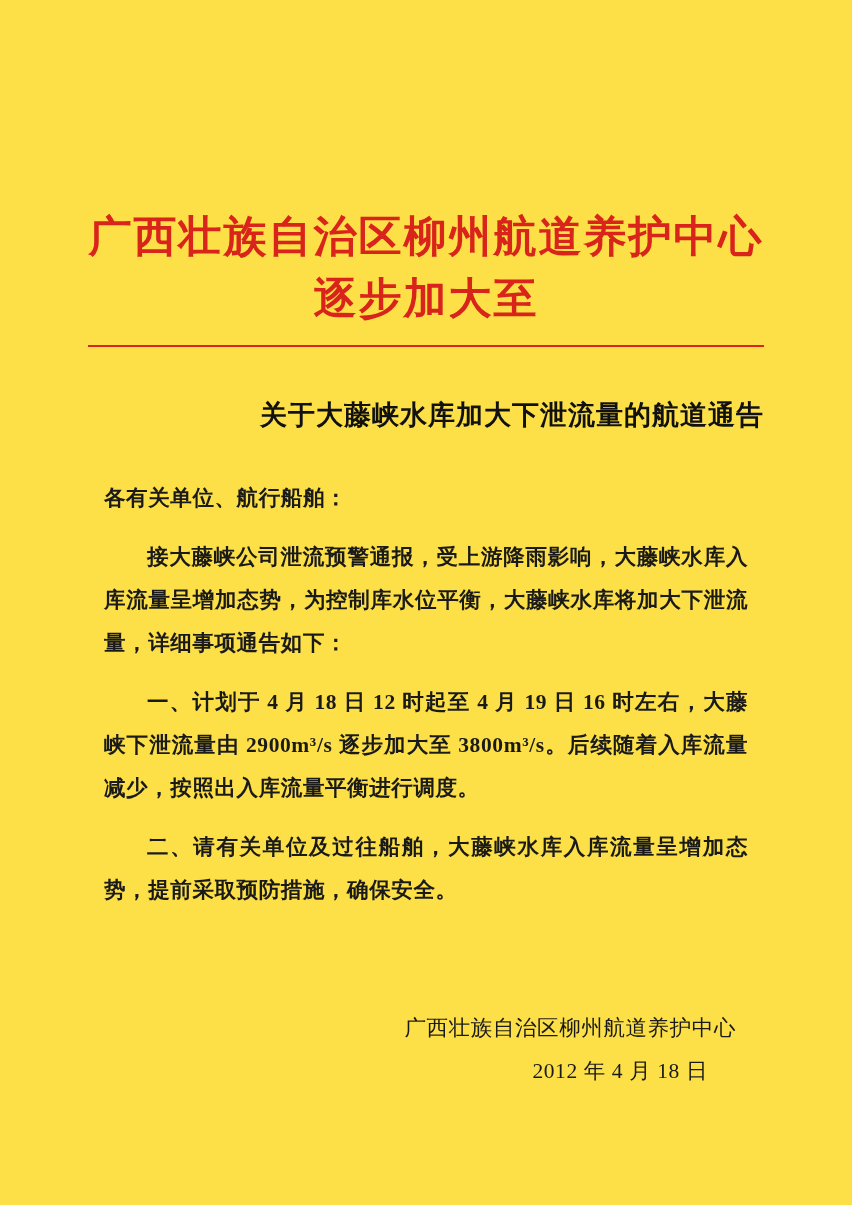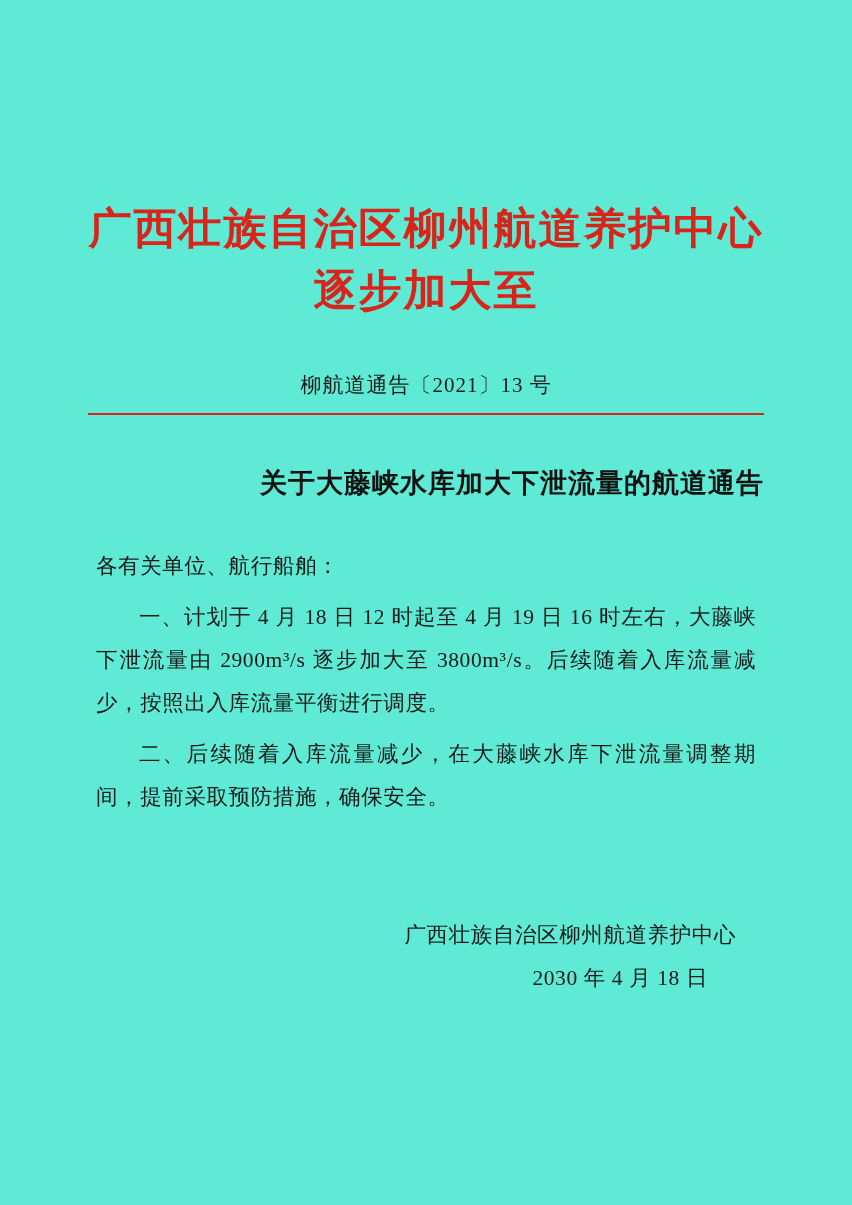--- a/index.html
+++ b/index.html
@@ -12,23 +12,23 @@
     height: 1205px;
     font-family: "Liberation Serif", "DejaVu Serif", serif;
     color: #1a1a1a;
     position: relative;
     overflow: hidden;
   }
   .page {
     width: 852px;
     height: 1205px;
     box-sizing: border-box;
-    padding: 0 88px;
+    padding: 8px 88px;
     position: relative;
-    background: #5eead4;
+    background: #fde047;
   }
   .spacer-top { height: 198px; }
 
   .doc-title {
     text-align: center;
     color: #d9241c;
     font-weight: bold;
     font-size: 43px;
     line-height: 1.45;
     letter-spacing: 2px;
@@ -63,21 +63,22 @@
   }
 
   .body-block {
     margin-top: 44px;
     font-size: 21.5px;
     line-height: 2.0;
     letter-spacing: 0.6px;
     text-align: justify;
   }
   .body-block p {
-    margin: 8px;
+    margin: 16px;
+    font-weight: bold;
   }
   .indent2 { text-indent: 2em; }
 
   .signature {
     margin-top: 95px;
     text-align: right;
     font-size: 21.5px;
     line-height: 2.0;
     letter-spacing: 0.6px;
     padding-right: 28px;
@@ -94,30 +95,30 @@
 
 <div class="page">
 
   <div class="spacer-top"></div>
 
   <div class="doc-title">
     <span>广西壮族自治区柳州航道养护中心</span>
     <span class="line2">逐步加大至</span>
   </div>
 
-  <div class="doc-number">柳航道通告〔2021〕13 号</div>
 
   <div class="red-rule"></div>
 
   <div class="subject">关于大藤峡水库加大下泄流量的航道通告</div>
 
   <div class="body-block">
     <p>各有关单位、航行船舶：</p>
+    <p class="indent2">接大藤峡公司泄流预警通报，受上游降雨影响，大藤峡水库入库流量呈增加态势，为控制库水位平衡，大藤峡水库将加大下泄流量，详细事项通告如下：</p>
     <p class="indent2">一、计划于 4 月 18 日 12 时起至 4 月 19 日 16 时左右，大藤峡下泄流量由 2900m³/s 逐步加大至 3800m³/s。后续随着入库流量减少，按照出入库流量平衡进行调度。</p>
-    <p class="indent2">二、后续随着入库流量减少，在大藤峡水库下泄流量调整期间，提前采取预防措施，确保安全。</p>
+    <p class="indent2">二、请有关单位及过往船舶，大藤峡水库入库流量呈增加态势，提前采取预防措施，确保安全。</p>
   </div>
 
   <div class="signature">
     <span class="line">广西壮族自治区柳州航道养护中心</span>
-    <span class="line sig-date">2030 年 4 月 18 日</span>
+    <span class="line sig-date">2012 年 4 月 18 日</span>
   </div>
 
 </div>
 
 </body></html>

